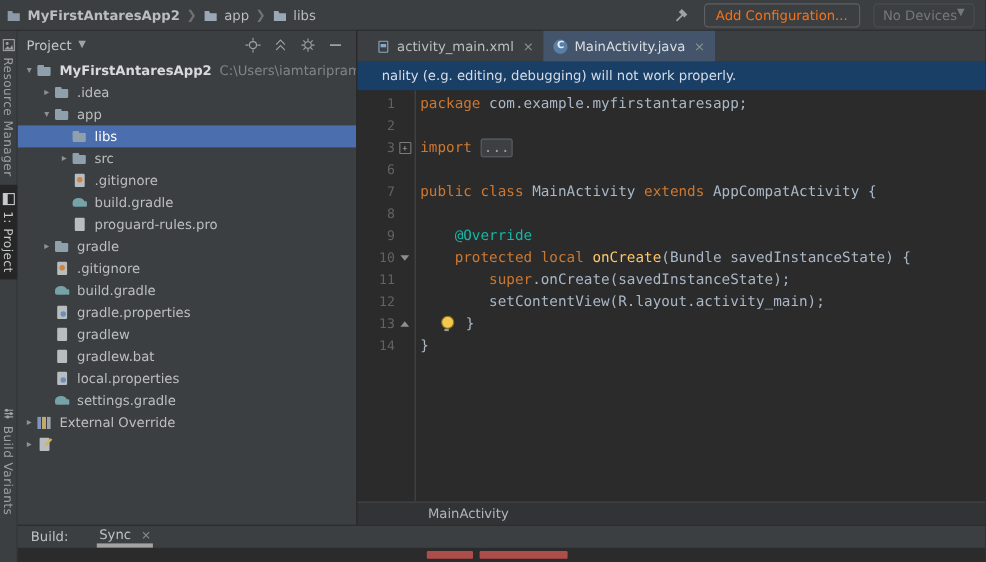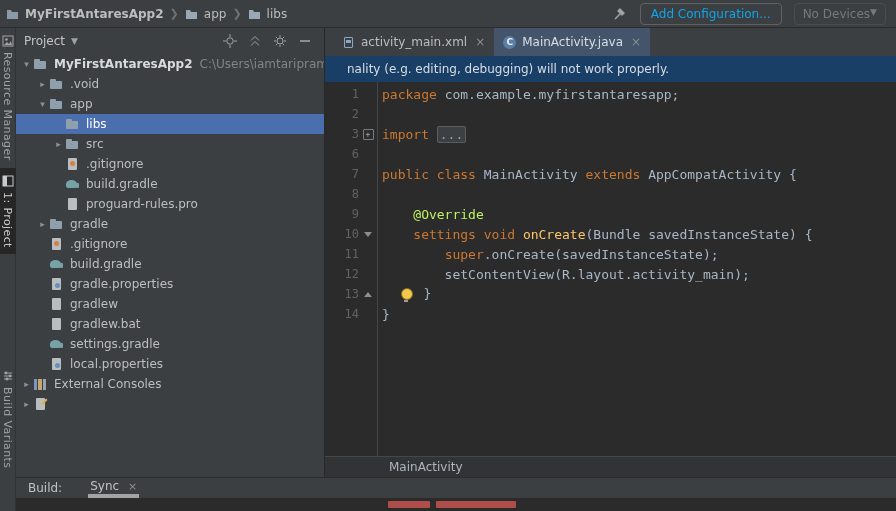--- a/index.html
+++ b/index.html
@@ -6,21 +6,21 @@
   .window{position:relative;width:896px;height:511px;overflow:hidden;background:#3c3f41;
     font-family:"DejaVu Sans","Liberation Sans",sans-serif;font-size:12px;color:#bbbdbf;}
   
   .toolbar{position:absolute;left:0;top:0;width:896px;height:28px;background:#3c3f41;
     border-bottom:1px solid #292b2d;box-sizing:border-box;display:flex;align-items:center;}
   .crumbs{display:flex;align-items:center;gap:6px;padding-left:6px;white-space:nowrap;}
   .crumb-root{font-weight:bold;color:#d6d8da;}
   .crumb{color:#bbbdbf;}
   .crumb-sep{color:#6f7376;font-size:11px;}
   .tb-right{margin-left:auto;display:flex;align-items:center;gap:12px;padding-right:10px;}
-  .btn-outline{border:1px solid #5e6163;border-radius:4px;padding:3px 10px;color:#0ea5e9;background:transparent;}
+  .btn-outline{border:1px solid #5e6163;border-radius:4px;padding:3px 10px;color:#f97316;background:transparent;}
   .select-disabled{border:1px solid #4a4d4f;border-radius:4px;padding:3px 8px;color:#76797c;display:flex;gap:0;}
   .chev{font-size:9px;}
   
   .strip{position:absolute;left:0;top:28px;width:16px;height:483px;background:#3c3f41;border-right:1px solid #313437;
     box-sizing:border-box;display:flex;flex-direction:column;align-items:center;}
   .strip-btn{display:flex;flex-direction:column;align-items:center;gap:5px;padding:7px 0;width:16px;}
   .strip-btn.active{background:#262626;}
   .vtext{writing-mode:vertical-rl;font-size:11px;color:#9fa2a5;letter-spacing:.4px;}
   .strip-btn.active .vtext{color:#c8cbcd;}
   .strip-bottom{margin-top:auto;margin-bottom:36px;}
@@ -65,21 +65,21 @@
   .gutter-sep{position:absolute;left:52px;top:0;bottom:0;width:1px;background:#43474a;}
   .cl{display:flex;height:20px;align-items:center;}
   .ln{width:34px;flex:0 0 34px;text-align:right;color:#606366;font:12px "DejaVu Sans Mono","Liberation Mono",monospace;}
   .fm{width:18px;flex:0 0 18px;display:flex;align-items:center;justify-content:center;}
   .fold-plus{width:9px;height:9px;border:1px solid #7a7d7f;color:#a8abad;font:8px/9px "DejaVu Sans Mono",monospace;text-align:center;border-radius:1px;}
   .fold-down{width:0;height:0;border-left:4px solid transparent;border-right:4px solid transparent;border-top:5px solid #8c8f91;}
   .fold-up{width:0;height:0;border-left:4px solid transparent;border-right:4px solid transparent;border-bottom:5px solid #8c8f91;}
   .ct{font:13px "DejaVu Sans Mono","Liberation Mono",monospace;white-space:pre;padding-left:5px;color:#a9b7c6;}
   .tok-kw{color:#cc7832;}
   .tok-pl{color:#a9b7c6;}
-  .tok-ann{color:#bef264;}
+  .tok-ann{color:#14b8a6;}
   .tok-mth{color:#ffc66b;}
   .tok-fold{background:#3c4043;border:1px solid #5b5e60;border-radius:2px;color:#9aa0a5;padding:0 2px;}
   .bulb{display:inline-block;width:10px;height:10px;border-radius:50%;background:#f2c94c;border:1px solid #8a6d1f;
     vertical-align:middle;margin:0 3px 2px 3px;position:relative;}
   .bulb::after{content:"";position:absolute;left:2px;bottom:-3px;width:4px;height:2px;background:#9b9b9b;}
   .crumbbar{height:21px;flex:0 0 21px;background:#313335;border-top:1px solid #45484a;display:flex;align-items:center;
     padding-left:64px;color:#aeb6bf;box-sizing:border-box;}
   
   .build{position:absolute;left:16px;top:477px;width:880px;height:34px;background:#3c3f41;border-top:1px solid #292b2d;box-sizing:border-box;}
   .bhead{height:20px;display:flex;align-items:center;color:#c0c3c6;}
@@ -177,21 +177,21 @@
     <div class="tree">
         <div class="tree-row root" style="padding-left: 4px;">
           <span class="arrow">▾</span>
           <span class="ticon i-folder"></span>
           <span class="tlabel">MyFirstAntaresApp2</span>
           <span class="tpath">C:\Users\iamtariprama\AndroidStudioProjects\MyFirstAntaresApp2</span>
         </div>
         <div class="tree-row" style="padding-left: 20px;">
           <span class="arrow">▸</span>
           <span class="ticon i-folder"></span>
-          <span class="tlabel">.void</span>
+          <span class="tlabel">.idea</span>
         </div>
         <div class="tree-row" style="padding-left: 20px;">
           <span class="arrow">▾</span>
           <span class="ticon i-folder-app"></span>
           <span class="tlabel">app</span>
         </div>
         <div class="tree-row selected" style="padding-left: 36px;">
           <span class="arrow"></span>
           <span class="ticon i-folder"></span>
           <span class="tlabel">libs</span>
@@ -241,32 +241,32 @@
           <span class="ticon i-file"></span>
           <span class="tlabel">gradlew</span>
         </div>
         <div class="tree-row" style="padding-left: 20px;">
           <span class="arrow"></span>
           <span class="ticon i-file"></span>
           <span class="tlabel">gradlew.bat</span>
         </div>
         <div class="tree-row" style="padding-left: 20px;">
           <span class="arrow"></span>
+          <span class="ticon i-file-props"></span>
+          <span class="tlabel">local.properties</span>
+        </div>
+        <div class="tree-row" style="padding-left: 20px;">
+          <span class="arrow"></span>
           <span class="ticon i-gradle"></span>
           <span class="tlabel">settings.gradle</span>
         </div>
-        <div class="tree-row" style="padding-left: 20px;">
-          <span class="arrow"></span>
-          <span class="ticon i-file-props"></span>
-          <span class="tlabel">local.properties</span>
-        </div>
         <div class="tree-row" style="padding-left: 4px;">
           <span class="arrow">▸</span>
           <span class="ticon i-libraries"></span>
-          <span class="tlabel">External Consoles</span>
+          <span class="tlabel">External Override</span>
         </div>
         <div class="tree-row" style="padding-left: 4px;">
           <span class="arrow">▸</span>
           <span class="ticon i-scratches"></span>
         </div>
       </div>
   </div>
 
   <div class="editor">
     <div class="tabbar">
@@ -322,21 +322,21 @@
           <div class="cl">
             <span class="ln">9</span>
             <span class="fm"></span>
             <span class="ct"><span class="tok-pl">    </span><span class="tok-ann">@Override</span></span>
           </div>
           <div class="cl">
             <span class="ln">10</span>
             <span class="fm">
               <span class="fold-down"></span>
             </span>
-            <span class="ct"><span class="tok-pl">    </span><span class="tok-kw">settings void </span><span class="tok-mth">onCreate</span><span class="tok-pl">(Bundle savedInstanceState) {</span></span>
+            <span class="ct"><span class="tok-pl">    </span><span class="tok-kw">protected local </span><span class="tok-mth">onCreate</span><span class="tok-pl">(Bundle savedInstanceState) {</span></span>
           </div>
           <div class="cl">
             <span class="ln">11</span>
             <span class="fm"></span>
             <span class="ct"><span class="tok-pl">        </span><span class="tok-kw">super</span><span class="tok-pl">.onCreate(savedInstanceState);</span></span>
           </div>
           <div class="cl">
             <span class="ln">12</span>
             <span class="fm"></span>
             <span class="ct"><span class="tok-pl">        setContentView(R.layout.activity_main);</span></span>

